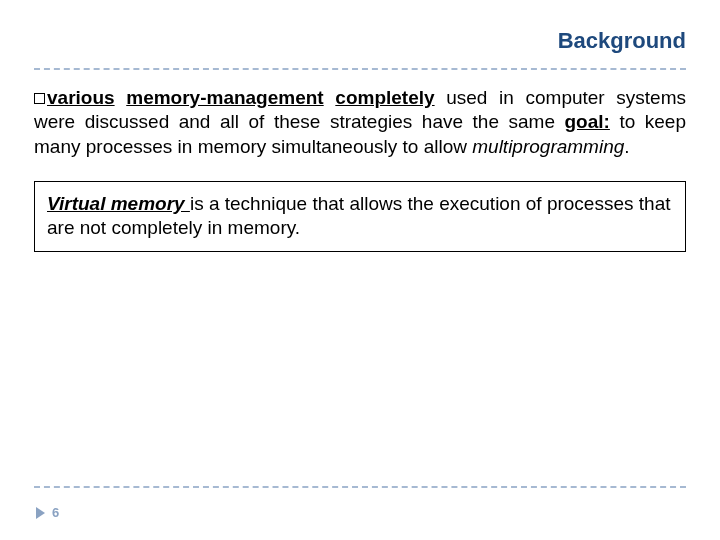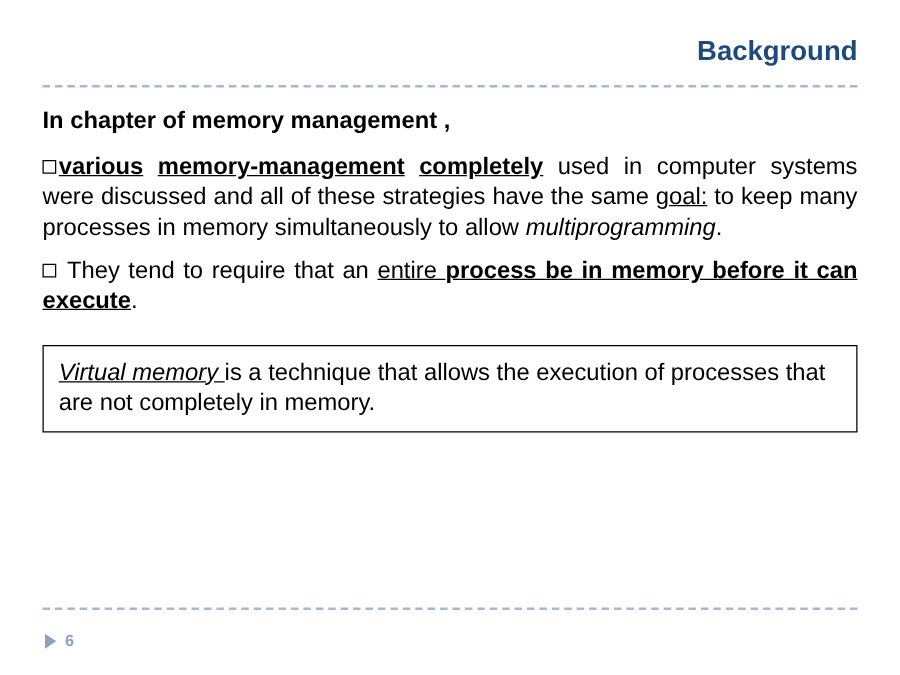--- a/index.html
+++ b/index.html
@@ -50,21 +50,21 @@
     height: 11px;
     border: 1.5px solid #000;
     box-sizing: border-box;
     vertical-align: baseline;
     margin-right: 2px;
     position: relative;
     top: 0px;
   }
   .u { text-decoration: underline; font-weight: bold; }
   .i { font-style: italic; text-align: center; }
-  .b { font-weight: normal; }
+  .b { font-weight: bold; }
   .callout {
     border: 1.5px solid #000;
     padding: 10px 12px;
     margin-top: 22px;
     font-size: 19px;
     line-height: 1.28;
   }
   .footer-rule {
     position: absolute;
     left: 34px;
@@ -94,34 +94,29 @@
 </style>
 </head>
 <body>
 
 <div class="slide">
 
   <h1 class="title">Background</h1>
 
   <hr class="dashed-rule">
 
-  <p class="subhead">In chapter of memory management ,</p>
 
   <div class="body">
 
     <p class="para">
       <span class="bullet-square"></span><span class="u">various</span>
       <span class="u">memory-management</span>
       <span class="u">completely</span><span> used in computer systems were discussed  and all of these strategies have the same </span><span class="b u">goal:</span><span> to keep many processes in memory simultaneously to allow </span><span class="i">multiprogramming</span><span>.</span>
     </p>
 
-    <p class="para">
-      <span class="bullet-square"></span>
-      <span>They tend to require that an </span><span class="b u">entire </span><span class="u">process be in memory before it can execute</span><span>.</span>
-    </p>
 
     <div class="callout">
       <span class="b i u">Virtual memory </span><span>is a technique that allows the execution of processes that are not completely in memory.</span>
     </div>
 
   </div>
 
   <hr class="footer-rule">
   <div class="page-arrow"></div>
   <div class="page-num">6</div>

